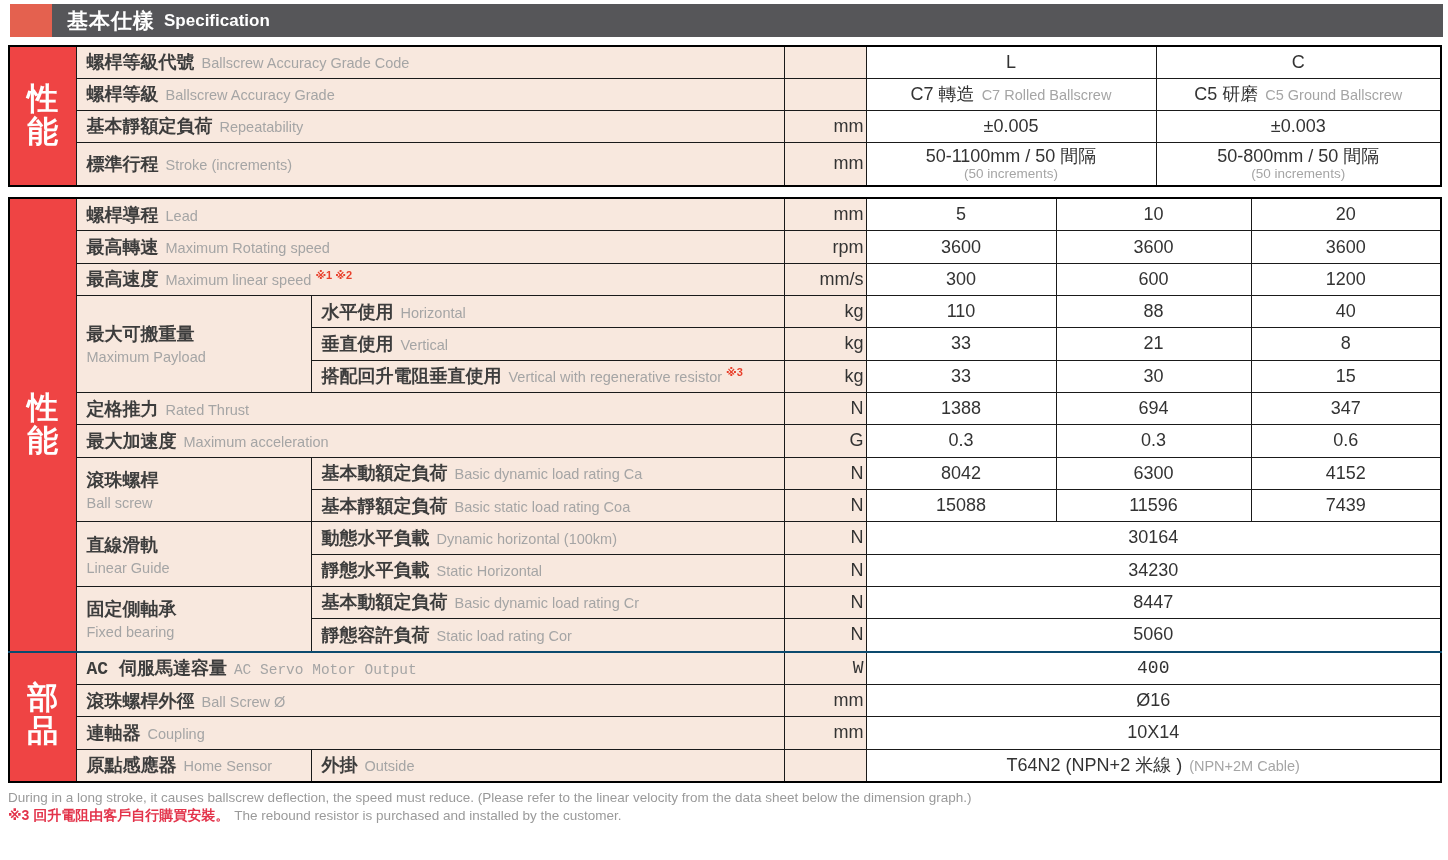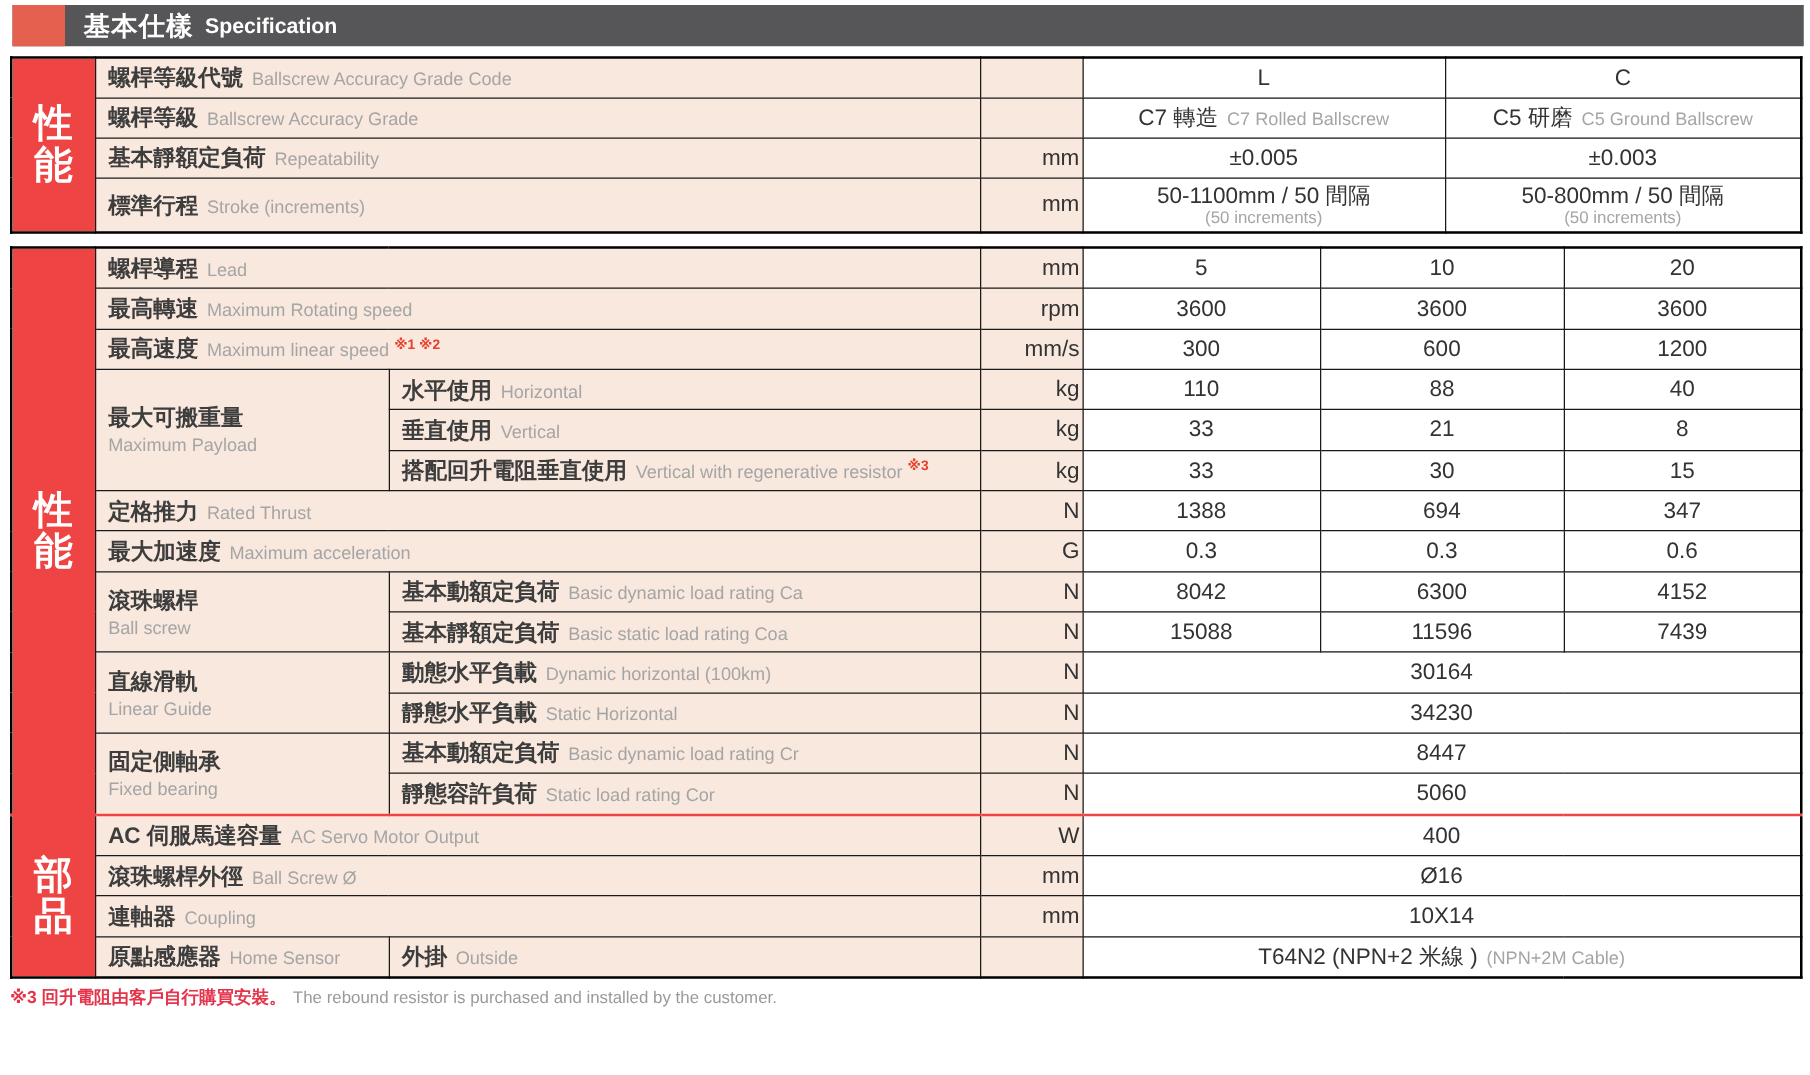--- a/index.html
+++ b/index.html
@@ -31,21 +31,21 @@
   td.glabel .en{margin-top:3px;}
   .sup{color:#E8402C;font-size:11px;font-weight:bold;vertical-align:super;margin-left:4px;}
 
   td.unit{background:#F8E8DE;text-align:right;vertical-align:middle;padding-right:2px;
     font-size:18px;color:#333;}
   td.val{background:#ffffff;text-align:center;vertical-align:middle;font-size:18px;color:#333;}
   .vsub{font-size:14.5px;color:#A5A5A5;margin-left:7px;}
   td.val.two .vmain{display:block;line-height:1.15;}
   td.val.two .vsub{display:block;margin-left:0;font-size:13.5px;line-height:1.1;}
 
-  tr.parts-first td{border-top:2px solid #ef4444;}
+  tr.parts-first td{border-top:2px solid #0c4a6e;font-family:Liberation Mono, monospace;}
 
   .t1 tr{height:32px;}
   .t1 tr.stroke-row{height:44px;}
 
   
   .footnotes{position:absolute;left:8px;top:789px;width:1432px;}
   .fn-line{font-size:13.5px;line-height:17.5px;white-space:nowrap;}
   .fn-red{color:#E3344B;font-weight:bold;font-size:14px;}
   .fn-gray{color:#9A9A9A;margin-left:5px;}
 </style>
@@ -299,17 +299,20 @@
       <td class="unit"></td>
       <td class="val" colspan="3">
         <span class="vmain">T64N2 (NPN+2 米線 )</span><span class="vsub">(NPN+2M Cable)</span>
       </td>
     </tr>
   </tbody>
     </table>
 
   <div class="footnotes">
     <div class="fn-line">
+      <span class="fn-gray" style="margin-left:0">During in a long stroke, it causes ballscrew deflection, the speed must reduce. (Please refer to the linear velocity from the data sheet below the dimension graph.)</span>
+    </div>
+    <div class="fn-line">
       <span class="fn-red">※3 回升電阻由客戶自行購買安裝。</span><span class="fn-gray">The rebound resistor is purchased and installed by the customer.</span>
     </div>
   </div>
 
 </div>
 
 </body></html>

